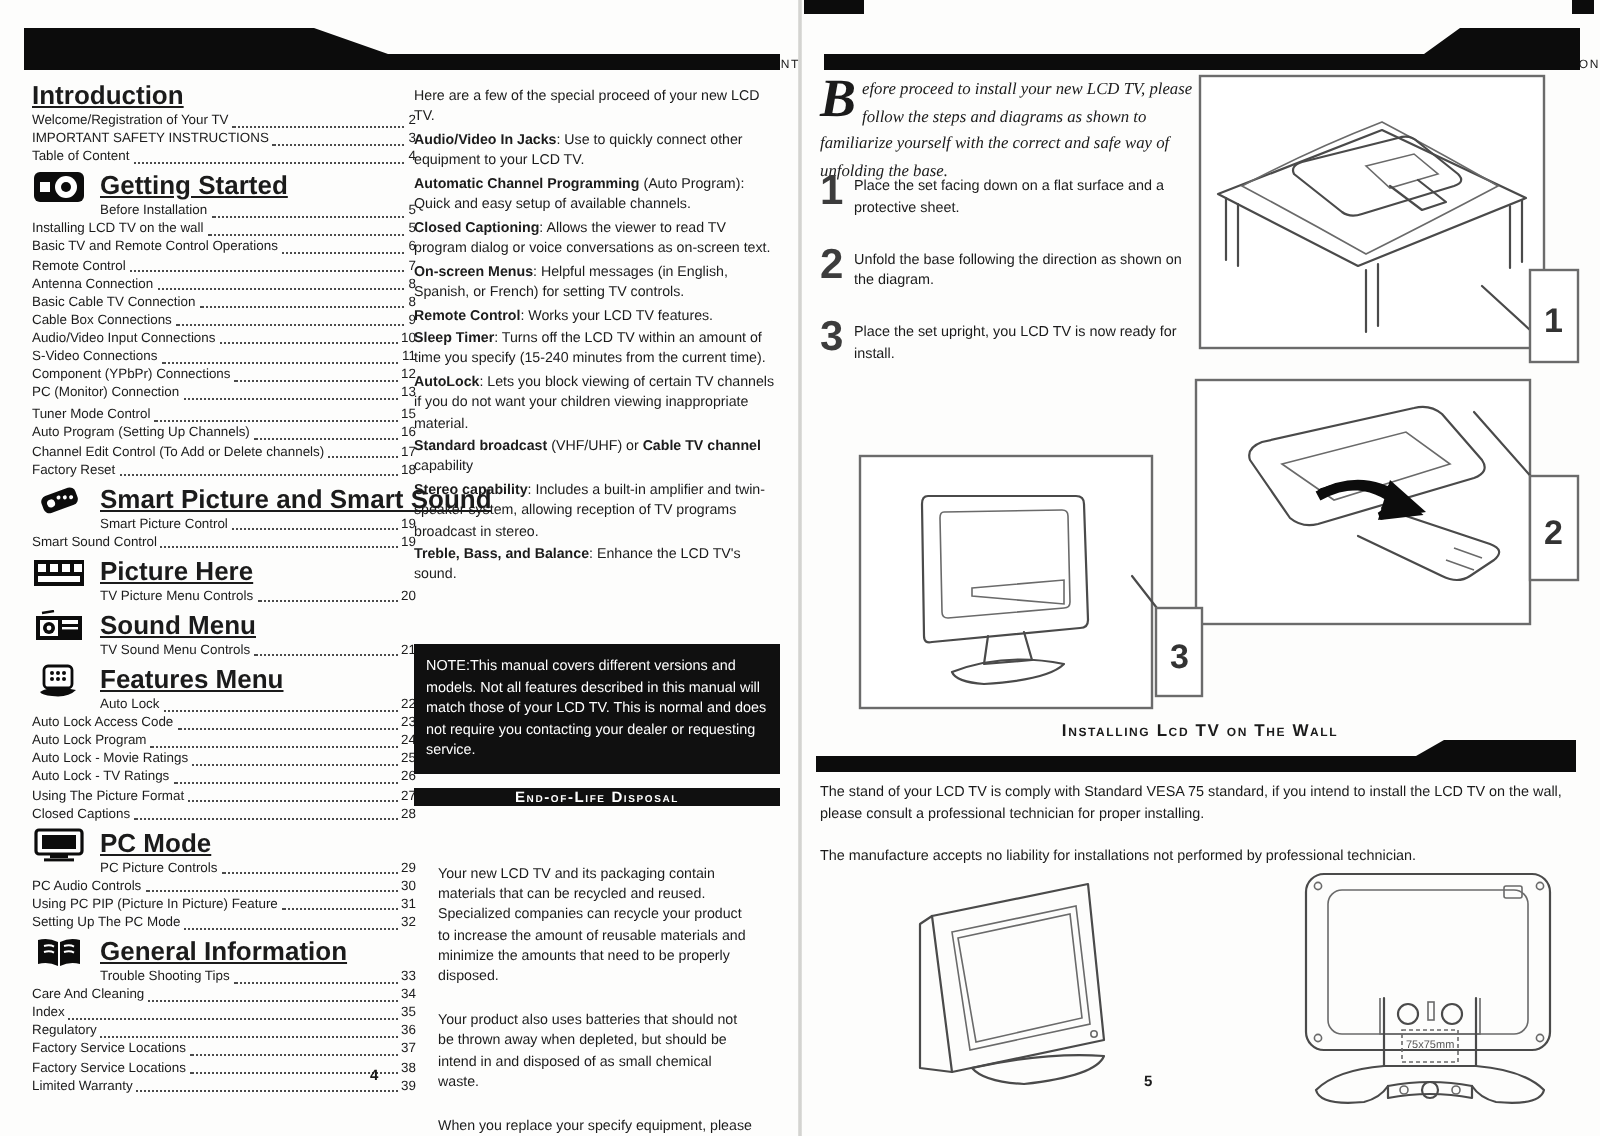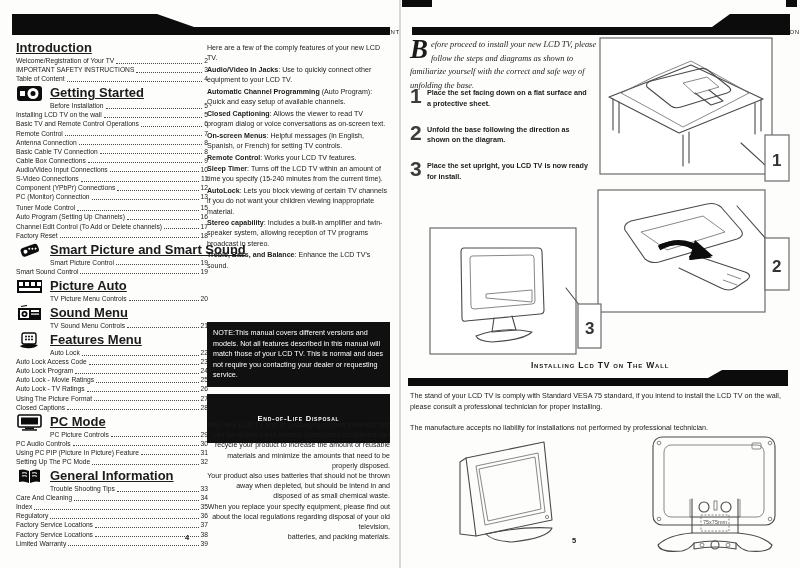--- a/index.html
+++ b/index.html
@@ -29,32 +29,32 @@
   .toc-entry .dots{flex:1;min-width:3px;border-bottom:1px dotted #4a4a4a;margin:0 2px 1.6px 2px;}
   .toc-entry .pg{white-space:nowrap;}
   #toc-pagenum{position:absolute;left:185px;top:533px;font-weight:bold;font-size:7.5px;}
   #feat-col{position:absolute;left:207px;top:43px;width:183px;font-size:7.1px;line-height:10.2px;}
   #feat-col p{margin:0 0 1.5px 0;}
   #feat-col .b{font-weight:bold;}
   #note-box{position:absolute;left:207px;top:322px;width:171px;background:#101010;color:#ffffff;
             font-weight:normal;font-size:7.2px;line-height:10.6px;padding:6px;}
   #eol-bar{position:absolute;left:207px;top:394px;width:183px;background:#101010;color:#ffffff;
            text-align:center;font-variant:small-caps;font-weight:bold;font-size:7.5px;
-           letter-spacing:0.8px;padding:20px 0;}
+           letter-spacing:0.8px;padding:0 0;}
   #eol-text{position:absolute;left:207px;top:420px;width:183px;font-size:7.1px;line-height:10.2px;}
-  #eol-text p{margin:0;text-align:right;}
+  #eol-text p{margin:12px;}
   
   #bi-intro{position:absolute;left:10px;top:38px;width:188px;
             font-family:"Liberation Serif", serif;font-style:italic;font-size:8.4px;line-height:13.5px;}
   .dropcap{float:left;font-size:27px;line-height:22px;font-weight:bold;margin:0 3px 0 0;
            font-family:"Liberation Serif", serif;}
   #bi-steps{position:absolute;left:10px;top:86px;width:182px;}
   .step{display:flex;margin-bottom:13px;}
   .step-num{flex:0 0 17px;font-size:21px;font-weight:bold;color:#3c3c3c;line-height:20px;}
-  .step-txt{flex:1;font-size:7.2px;line-height:10.8px;padding-top:2px;font-weight:bold;}
+  .step-txt{flex:1;font-size:7.2px;line-height:10.8px;padding-top:2px;}
   .fig{position:absolute;}
   .fig svg{display:block;}
   .figline{stroke:#4a4a4a;stroke-width:1.1;fill:none;stroke-linejoin:round;stroke-linecap:round;}
   .figthin{stroke:#6a6a6a;stroke-width:0.8;fill:none;}
   .figbox{stroke:#6b6b6b;stroke-width:1.2;fill:#ffffff;}
   .fignum{font-family:"Liberation Sans", sans-serif;font-size:17px;font-weight:bold;fill:#333333;}
   #wall-title{position:absolute;top:360px;left:0;width:100%;text-align:center;
               font-variant:small-caps;font-weight:bold;font-size:8.5px;letter-spacing:0.8px;}
   #wall-p1{position:absolute;left:10px;top:391px;width:378px;font-size:7.2px;line-height:10.8px;}
   #wall-p2{position:absolute;left:10px;top:423px;width:378px;font-size:7.2px;line-height:10.8px;}
@@ -222,21 +222,21 @@
                 <svg viewBox="0 0 27 17">
                   <rect x="1" y="2" width="25" height="13" fill="#0c0c0c"></rect>
                   <rect x="3" y="4" width="4" height="4" fill="#fff"></rect>
                   <rect x="9" y="4" width="4" height="4" fill="#fff"></rect>
                   <rect x="15" y="4" width="4" height="4" fill="#fff"></rect>
                   <rect x="21" y="4" width="4" height="4" fill="#fff"></rect>
                   <rect x="3" y="10" width="21" height="3" fill="#fff"></rect>
                 </svg>
               </span>
               <div class="toc-hcol">
-                <div class="toc-title">Picture Auto</div>
+                <div class="toc-title">Picture Here</div>
                 <div class="toc-entry">
                   <span class="lbl">TV Picture Menu Controls</span>
                   <span class="dots"></span>
                   <span class="pg">20</span>
                 </div>
               </div>
             </div>
           </div>
           <div class="toc-section">
             <div class="toc-iconrow">
@@ -397,29 +397,30 @@
               <span class="lbl">Limited Warranty</span>
               <span class="dots"></span>
               <span class="pg">39</span>
             </div>
           </div>
         </div>
     </div>
     <div id="toc-pagenum">4</div>
 
     <div id="feat-col">
-      <p>Here are a few of the comply features of your new LCD TV.</p>
+      <p>Here are a few of the special proceed of your new LCD TV.</p>
       <div>
           <p class="feat"><span class="b">Audio/Video In Jacks</span><span>: Use to quickly connect other equipment to your LCD TV.</span></p>
           <p class="feat"><span class="b">Automatic Channel Programming</span><span> (Auto Program): Quick and easy setup of available channels.</span></p>
           <p class="feat"><span class="b">Closed Captioning</span><span>: Allows the viewer to read TV program dialog or voice conversations as on-screen text.</span></p>
           <p class="feat"><span class="b">On-screen Menus</span><span>: Helpful messages (in English, Spanish, or French) for setting TV controls.</span></p>
           <p class="feat"><span class="b">Remote Control</span><span>: Works your LCD TV features.</span></p>
           <p class="feat"><span class="b">Sleep Timer</span><span>: Turns off the LCD TV within an amount of time you specify (15-240 minutes from the current time).</span></p>
           <p class="feat"><span class="b">AutoLock</span><span>: Lets you block viewing of certain TV channels if you do not want your children viewing inappropriate material.</span></p>
+          <p class="feat"><span class="b">Standard broadcast</span><span> (VHF/UHF) or </span><span class="b">Cable TV channel</span><span> capability</span></p>
           <p class="feat"><span class="b">Stereo capability</span><span>: Includes a built-in amplifier and twin-speaker system, allowing reception of TV programs broadcast in stereo.</span></p>
           <p class="feat"><span class="b">Treble, Bass, and Balance</span><span>: Enhance the LCD TV's sound.</span></p>
         </div>
     </div>
 
     <div id="note-box">NOTE:This manual covers different versions and models. Not all features described in this manual will match those of your LCD TV. This is normal and does not require you contacting your dealer or requesting service.</div>
     <div id="eol-bar">End-of-Life Disposal</div>
     <div id="eol-text">
         <p>Your new LCD TV and its packaging contain materials that can be recycled and reused. Specialized companies can recycle your product to increase the amount of reusable materials and minimize the amounts that need to be properly disposed.</p>
         <p>Your product also uses batteries that should not be thrown away when depleted, but should be intend in and disposed of as small chemical waste.</p>

